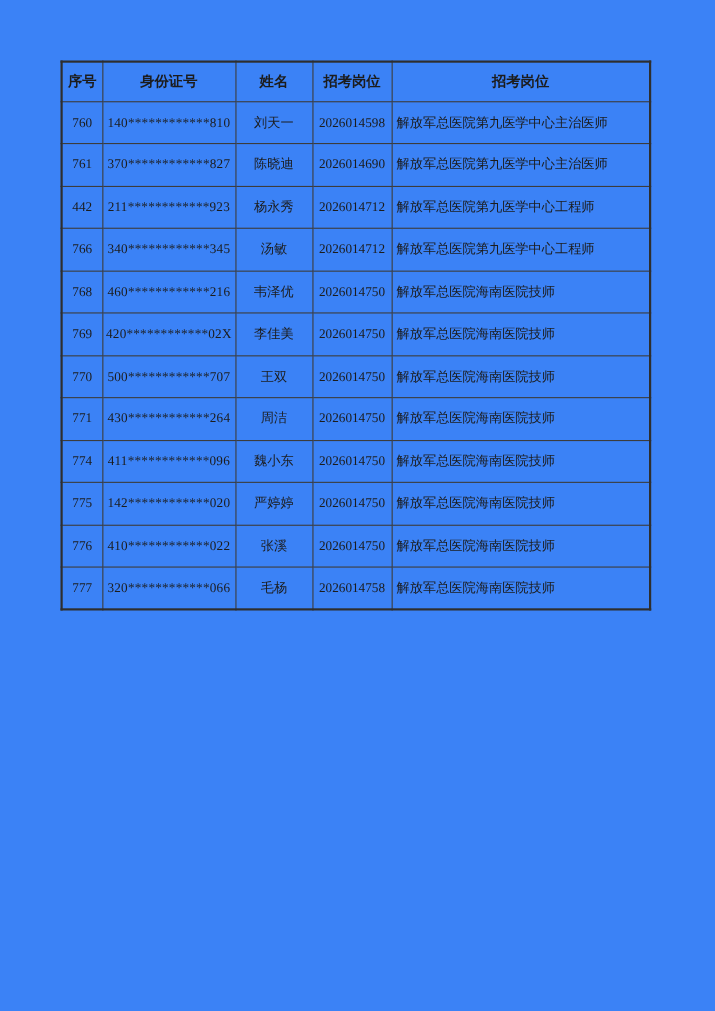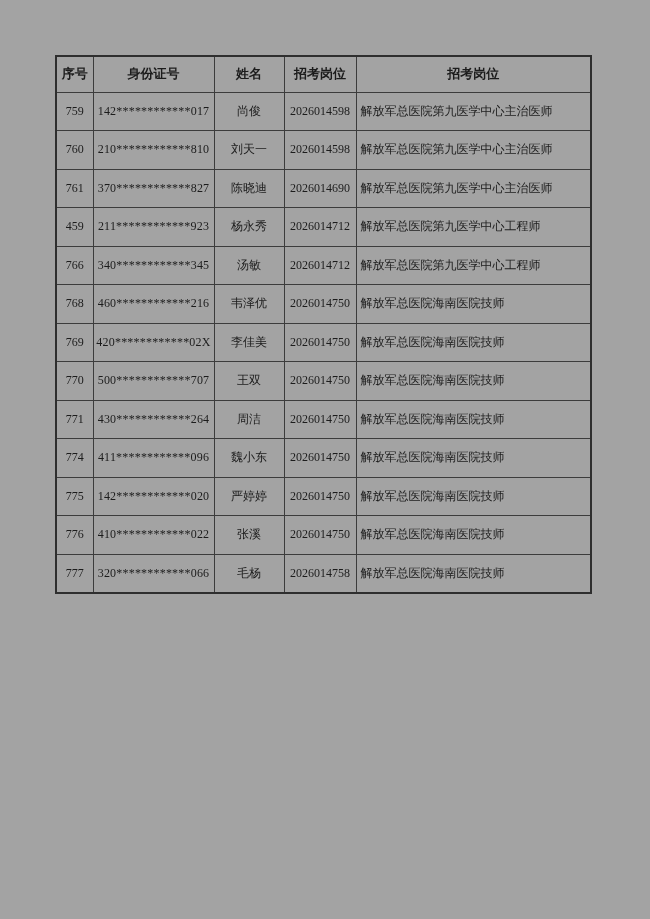--- a/index.html
+++ b/index.html
@@ -8,21 +8,21 @@
     width: 650px;
     height: 919px;
     background: #ffffff;
     position: relative;
     font-family: "Liberation Serif", "DejaVu Serif", serif;
     color: #1c1c1c;
   }
   .page {
     position: absolute;
     inset: 0;
-    background: #a3a3a3;
+    background: #3b82f6;
   }
   table.doc-table {
     position: absolute;
     left: 55px;
     top: 55px;
     width: 535px;
     border-collapse: collapse;
     table-layout: fixed;
     border: 2px solid #2e2e2e;
   }
@@ -76,42 +76,35 @@
       <tr>
         <th>序号</th>
         <th>身份证号</th>
         <th>姓名</th>
         <th>招考岗位</th>
         <th>招考岗位</th>
       </tr>
     </thead>
     <tbody id="table-body">
         <tr>
-          <td class="col-no">759</td>
-          <td class="col-id">142************017</td>
-          <td class="col-name">尚俊</td>
-          <td class="col-code">2026014598</td>
-          <td class="col-position">解放军总医院第九医学中心主治医师</td>
-        </tr>
-        <tr>
           <td class="col-no">760</td>
-          <td class="col-id">210************810</td>
+          <td class="col-id">140************810</td>
           <td class="col-name">刘天一</td>
           <td class="col-code">2026014598</td>
           <td class="col-position">解放军总医院第九医学中心主治医师</td>
         </tr>
         <tr>
           <td class="col-no">761</td>
           <td class="col-id">370************827</td>
           <td class="col-name">陈晓迪</td>
           <td class="col-code">2026014690</td>
           <td class="col-position">解放军总医院第九医学中心主治医师</td>
         </tr>
         <tr>
-          <td class="col-no">459</td>
+          <td class="col-no">442</td>
           <td class="col-id">211************923</td>
           <td class="col-name">杨永秀</td>
           <td class="col-code">2026014712</td>
           <td class="col-position">解放军总医院第九医学中心工程师</td>
         </tr>
         <tr>
           <td class="col-no">766</td>
           <td class="col-id">340************345</td>
           <td class="col-name">汤敏</td>
           <td class="col-code">2026014712</td>

